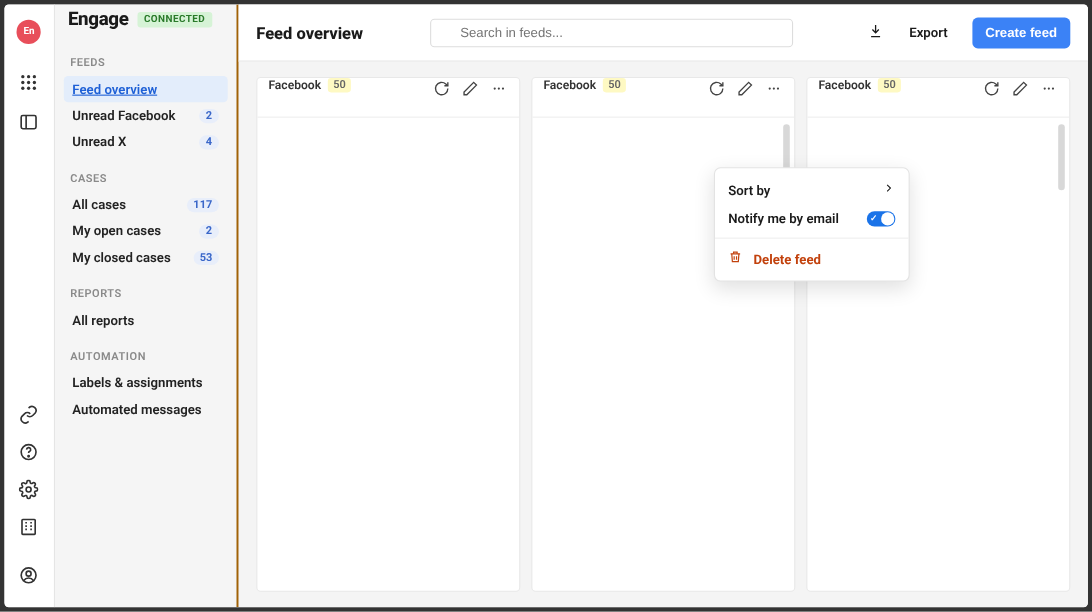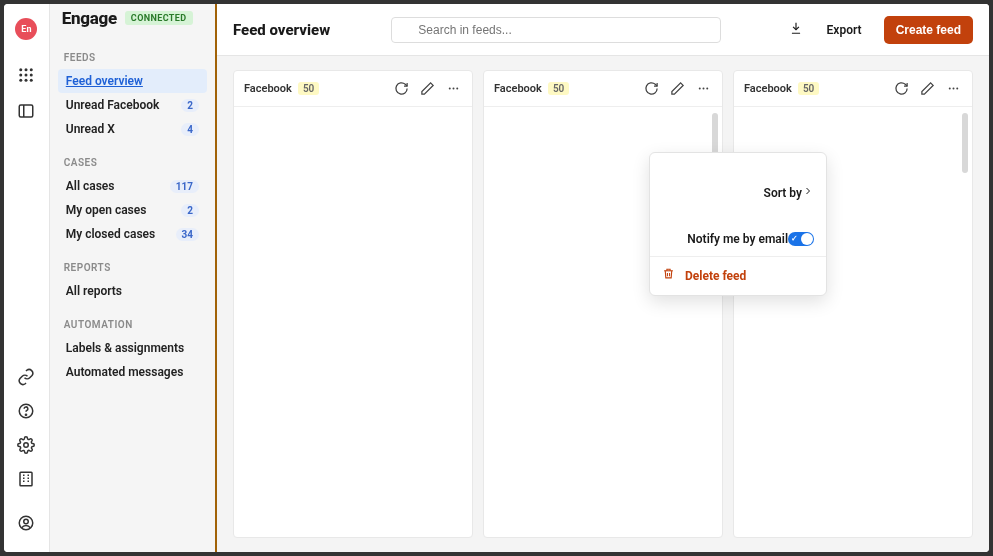--- a/index.html
+++ b/index.html
@@ -30,36 +30,36 @@
   .main { flex: 1; background: #f4f4f4; display: flex; flex-direction: column; }
   .topbar { height: 52px; background: #fff; border-bottom: 1px solid #e5e5e5; display: flex; align-items: center; padding: 0 16px; gap: 16px; }
   .page-title { font-size: 15px; font-weight: 800; }
   .search-wrap { flex: 1; display: flex; justify-content: center; }
   .search { width: 330px; height: 26px; border: 1px solid #ddd; border-radius: 4px; padding: 0 8px 0 26px; font-size: 12px; color: #444; background: #fff; position: relative; }
   .search-box { position: relative; }
   .search-icon { position: absolute; left: 7px; top: 5px; color: #888; }
   .search-icon svg { width: 14px; height: 14px; }
   .export-btn { display: inline-flex; align-items: center; gap: 24px; font-size: 12px; font-weight: 600; cursor: pointer; padding: 4px 6px; }
   .export-btn svg { width: 14px; height: 14px; }
-  .create-btn { background: #c2410c; color: #fff; font-size: 12px; font-weight: 600; padding: 7px 12px; border-radius: 5px; cursor: pointer; border: none; }
+  .create-btn { background: #3b82f6; color: #fff; font-size: 12px; font-weight: 600; padding: 7px 12px; border-radius: 5px; cursor: pointer; border: none; }
 
   .board { flex: 1; padding: 14px 16px; display: flex; gap: 10px; overflow: hidden; position: relative; }
   .col { width: 240px; background: #fff; border: 1px solid #e8e8e8; border-radius: 4px; display: flex; flex-direction: column; }
-  .col-head { height: 36px; border-bottom: 1px solid #eee; display: flex; align-items: center; padding: 0 10px; gap: 6px; }
+  .col-head { height: 36px; border-bottom: 1px solid #eee; display: flex; align-items: flex-start; padding: 0 10px; gap: 6px; }
   .col-title { font-size: 11px; font-weight: 600; color: #333; }
   .col-badge { background: #fef9c3; color: #666; font-size: 10px; font-weight: 600; padding: 1px 5px; border-radius: 3px; }
   .col-actions { margin-left: auto; display: flex; align-items: center; gap: 8px; color: #444; }
   .icon-btn { width: 18px; height: 18px; display: inline-flex; align-items: center; justify-content: center; cursor: pointer; }
   .icon-btn svg { width: 15px; height: 15px; }
   .col-body { flex: 1; position: relative; }
   .col-scroll { position: absolute; right: 4px; top: 6px; width: 6px; height: 60px; background: #d8d8d8; border-radius: 3px; }
 
   
   .popover { position: absolute; left: 432px; top: 96px; width: 178px; background: #fff; border: 1px solid #e3e3e3; border-radius: 6px; box-shadow: 0 6px 18px rgba(0,0,0,0.12); padding: 6px 0; z-index: 10; }
-  .pop-row { display: flex; align-items: center; justify-content: flex-end; padding: 6px 12px; font-size: 12px; font-weight: 600; cursor: pointer; margin-top: 20px; }
+  .pop-row { display: flex; align-items: center; justify-content: space-between; padding: 6px 12px; font-size: 12px; font-weight: 600; cursor: pointer; }
   .pop-row svg { width: 12px; height: 12px; }
   .pop-hr { height: 1px; background: #eee; margin: 4px 0; }
   .pop-del { color: #c2410c; display: flex; align-items: flex-end; gap: 10px; padding: 6px 12px; font-size: 12px; font-weight: 700; cursor: pointer; }
   .pop-del svg { width: 13px; height: 13px; }
   .toggle { width: 26px; height: 14px; background: #1a73e8; border-radius: 8px; position: relative; cursor: pointer; display: inline-block; }
   .toggle .knob { position: absolute; right: 1px; top: 1px; width: 12px; height: 12px; background: #fff; border-radius: 50%; }
   .toggle .chk { position: absolute; left: 3px; top: 2px; color: #fff; font-size: 8px; line-height: 10px; }
 </style>
 </head>
 <body>
@@ -147,21 +147,21 @@
     <div class="nav-item">
       <span class="nav-label">All cases</span>
       <span class="nav-badge">117</span>
     </div>
     <div class="nav-item">
       <span class="nav-label">My open cases</span>
       <span class="nav-badge">2</span>
     </div>
     <div class="nav-item">
       <span class="nav-label">My closed cases</span>
-      <span class="nav-badge">34</span>
+      <span class="nav-badge">53</span>
     </div>
 
     <div class="nav-gap"></div>
     <div class="group-label">REPORTS</div>
     <div class="nav-item">
       <span class="nav-label">All reports</span>
     </div>
 
     <div class="nav-gap"></div>
     <div class="group-label">AUTOMATION</div>

